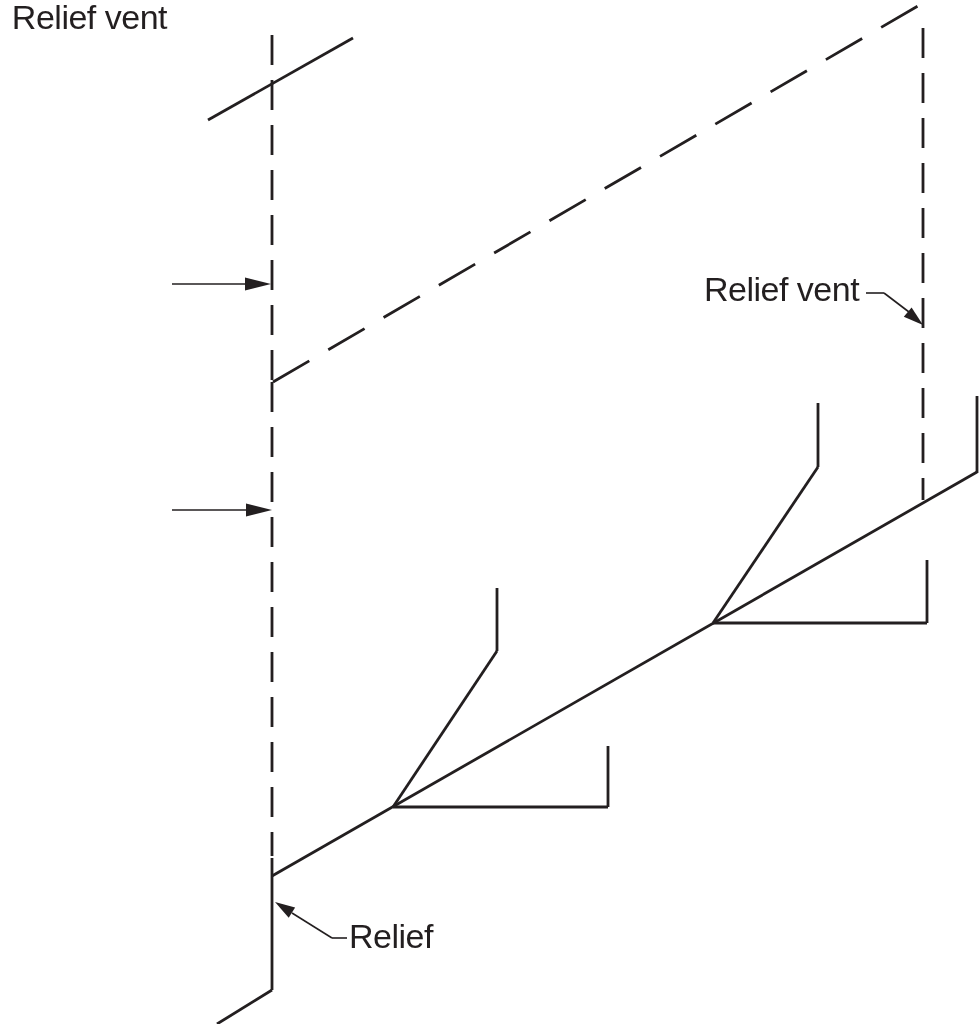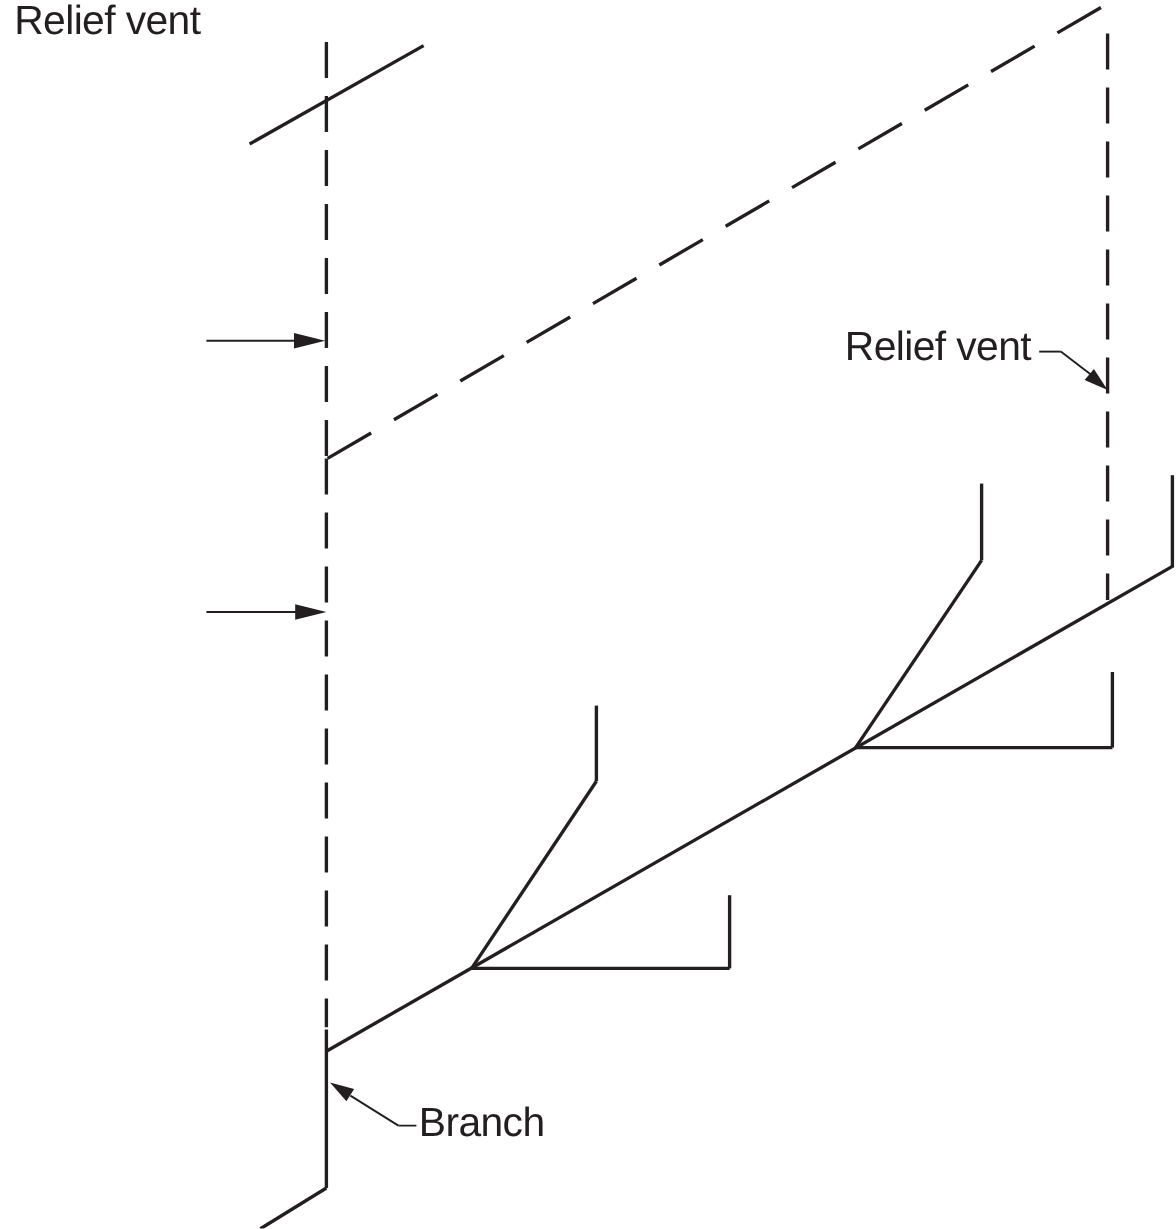--- a/index.html
+++ b/index.html
@@ -99,15 +99,15 @@
     <line class="leader" x1="332" y1="938" x2="347" y2="938"></line>
     <line class="leader" x1="332" y1="938" x2="292" y2="913"></line>
     <polygon class="arrowhead" points="275,902 295.1,907.6 288.7,917.8"></polygon>
   </svg>
 
   <div class="label right-aligned" style="left:0; top:262; width:167px;">Relief vent</div>
 
   <div class="label" style="left:704px; top:272px;">Relief vent</div>
 
 
-  <div class="label" style="left:349px; top:919px;">Branch</div>
+  <div class="label" style="left:349px; top:919px;">Relief</div>
 
 </div>
 
 </body></html>

